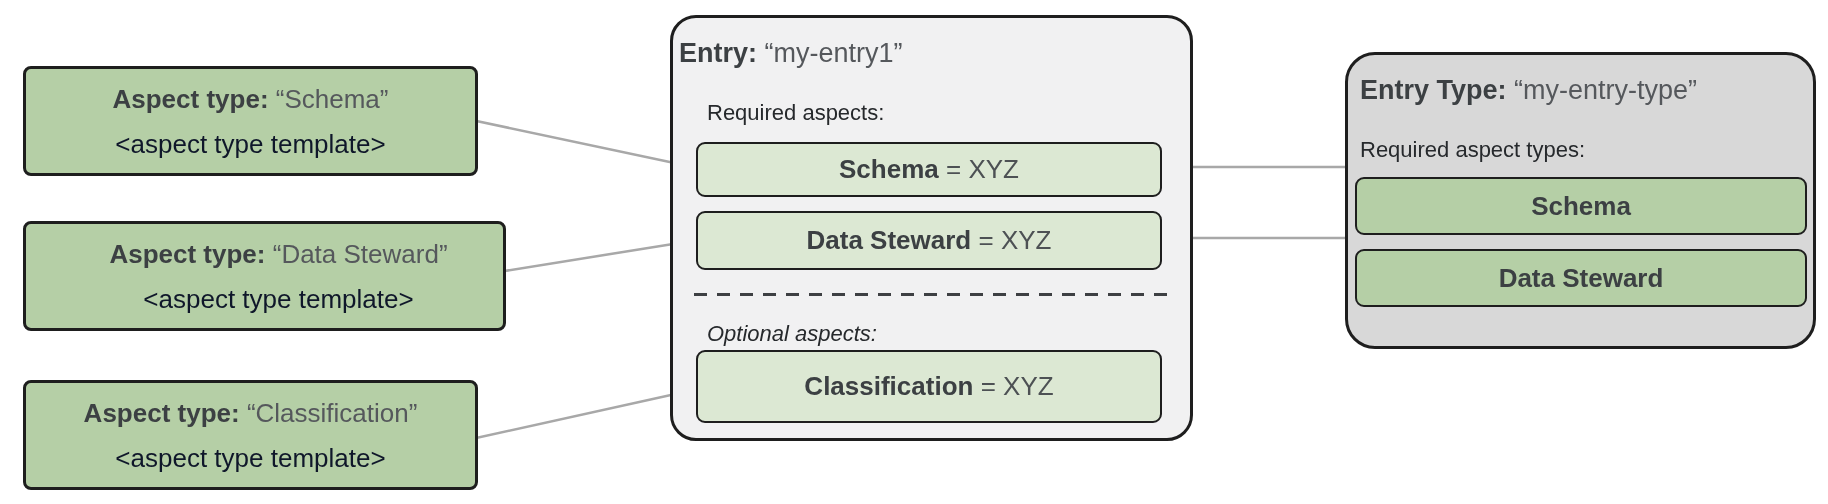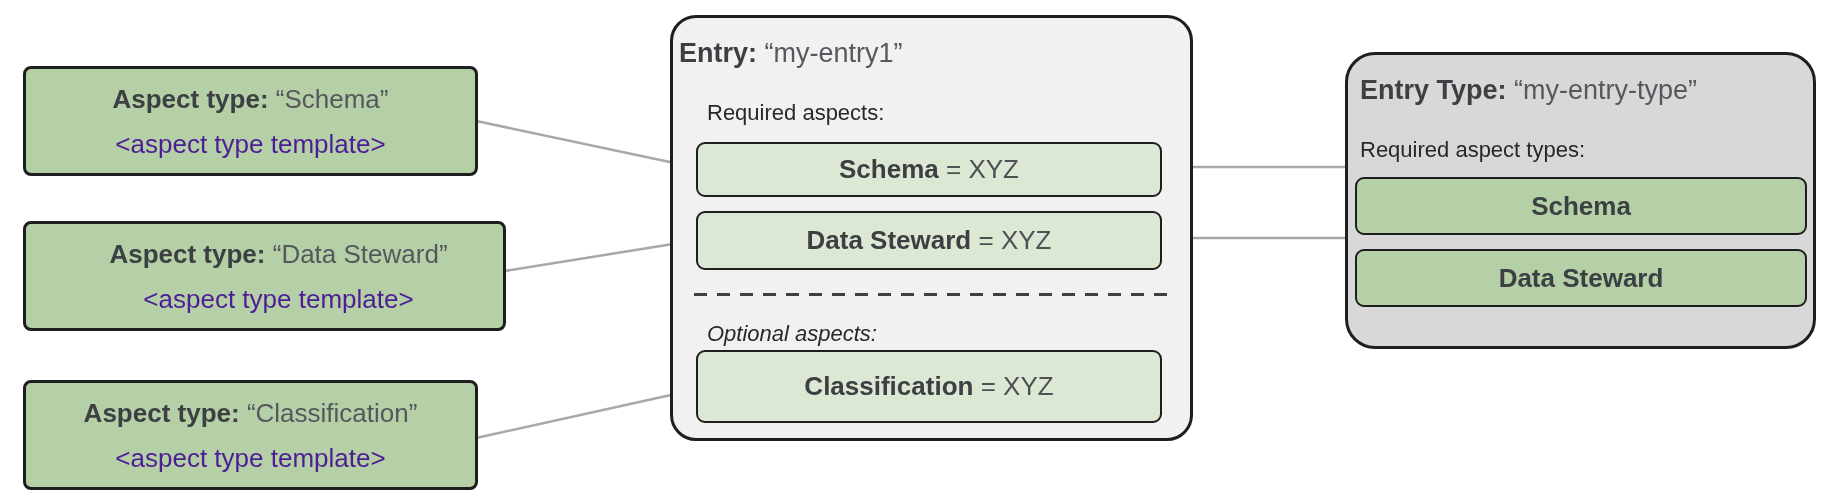--- a/index.html
+++ b/index.html
@@ -38,21 +38,21 @@
     gap: 19px;
     text-align: center;
     z-index: 2;
   }
   .aspect-type-box.b1 { top: 66px; }
   .aspect-type-box.b2 { top: 221px; padding-left: 28px; }
   .aspect-type-box.b3 { top: 380px; }
 
   .line1 { font-size: 26px; color: #55585c; line-height: 1; white-space: nowrap; }
   .line1 b { color: #3c4043; font-weight: bold; }
-  .line2 { font-size: 26px; color: #4c1d95; line-height: 1; white-space: nowrap; }
+  .line2 { font-size: 26px; color: #0f172a; line-height: 1; white-space: nowrap; }
 
   
   .entry-box {
     position: absolute;
     left: 670px; top: 15px;
     width: 517px; height: 420px;
     background: var(--entry-bg, #f1f1f2);
     border: 3px solid var(--border, #1e1e1e);
     border-radius: 26px;
     z-index: 2;

